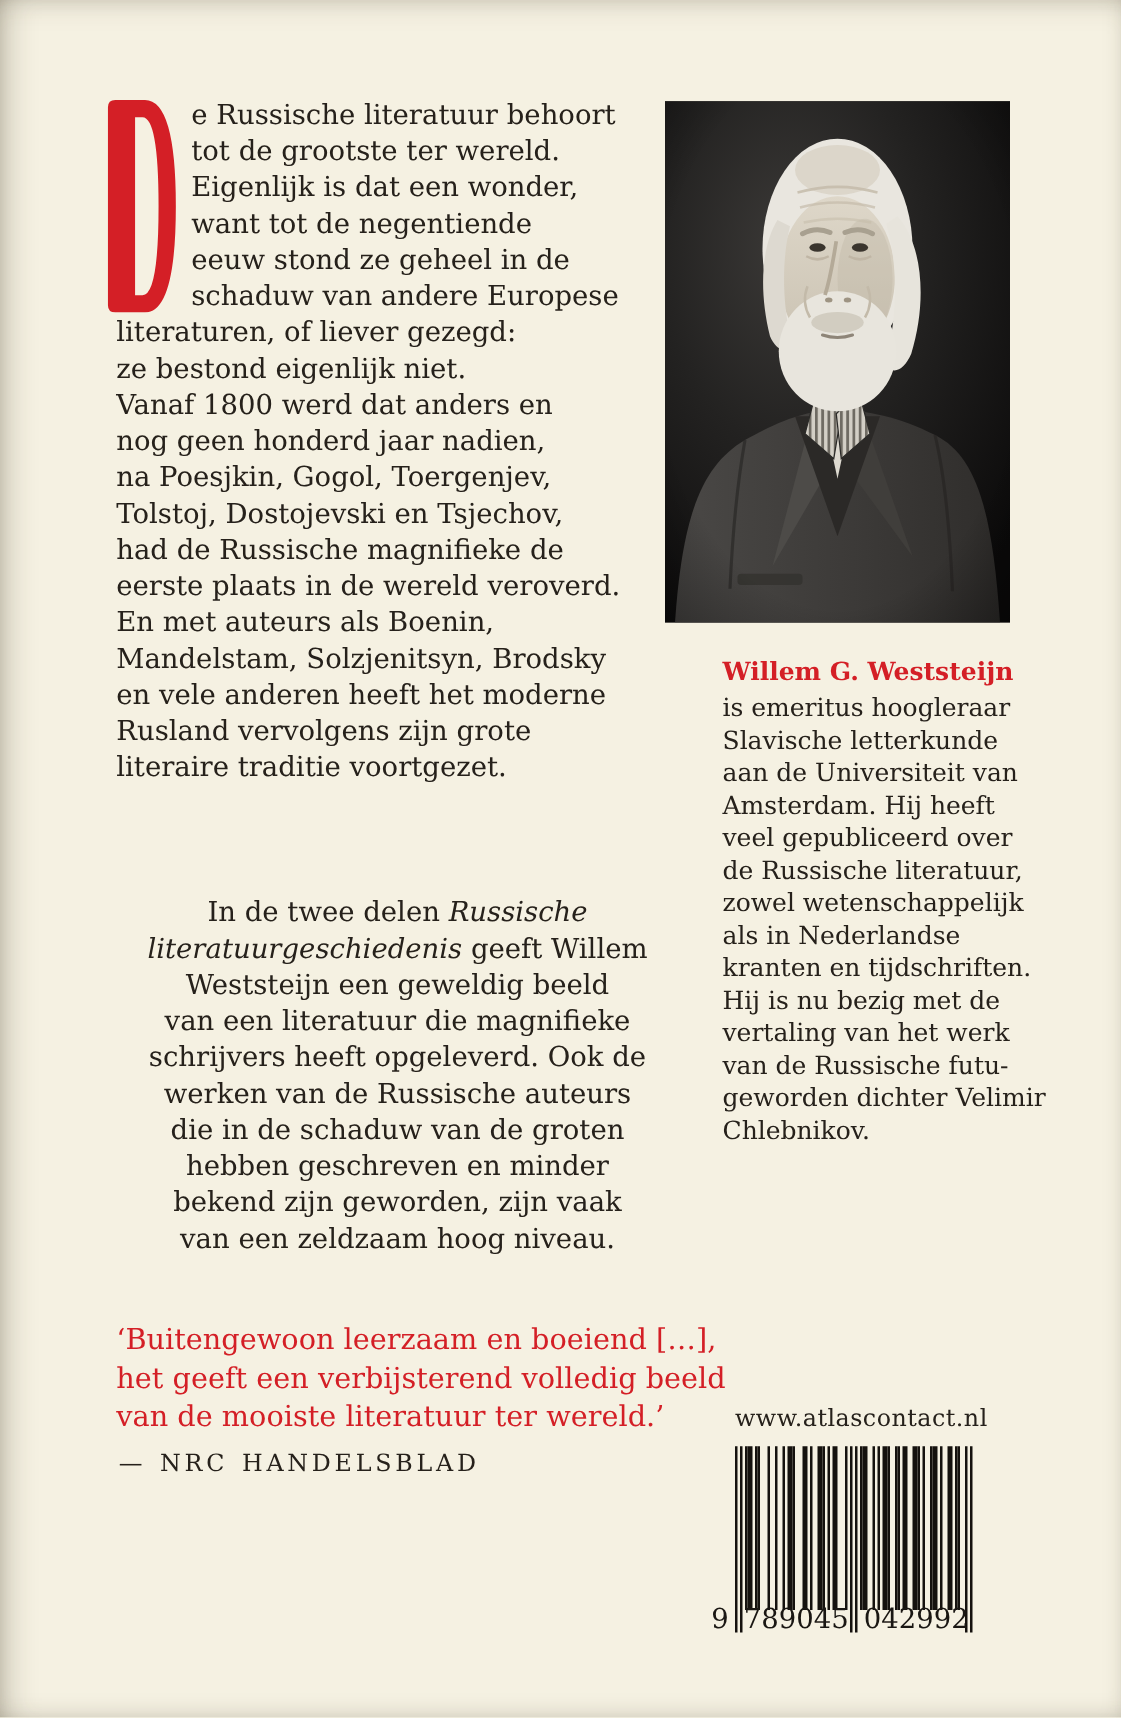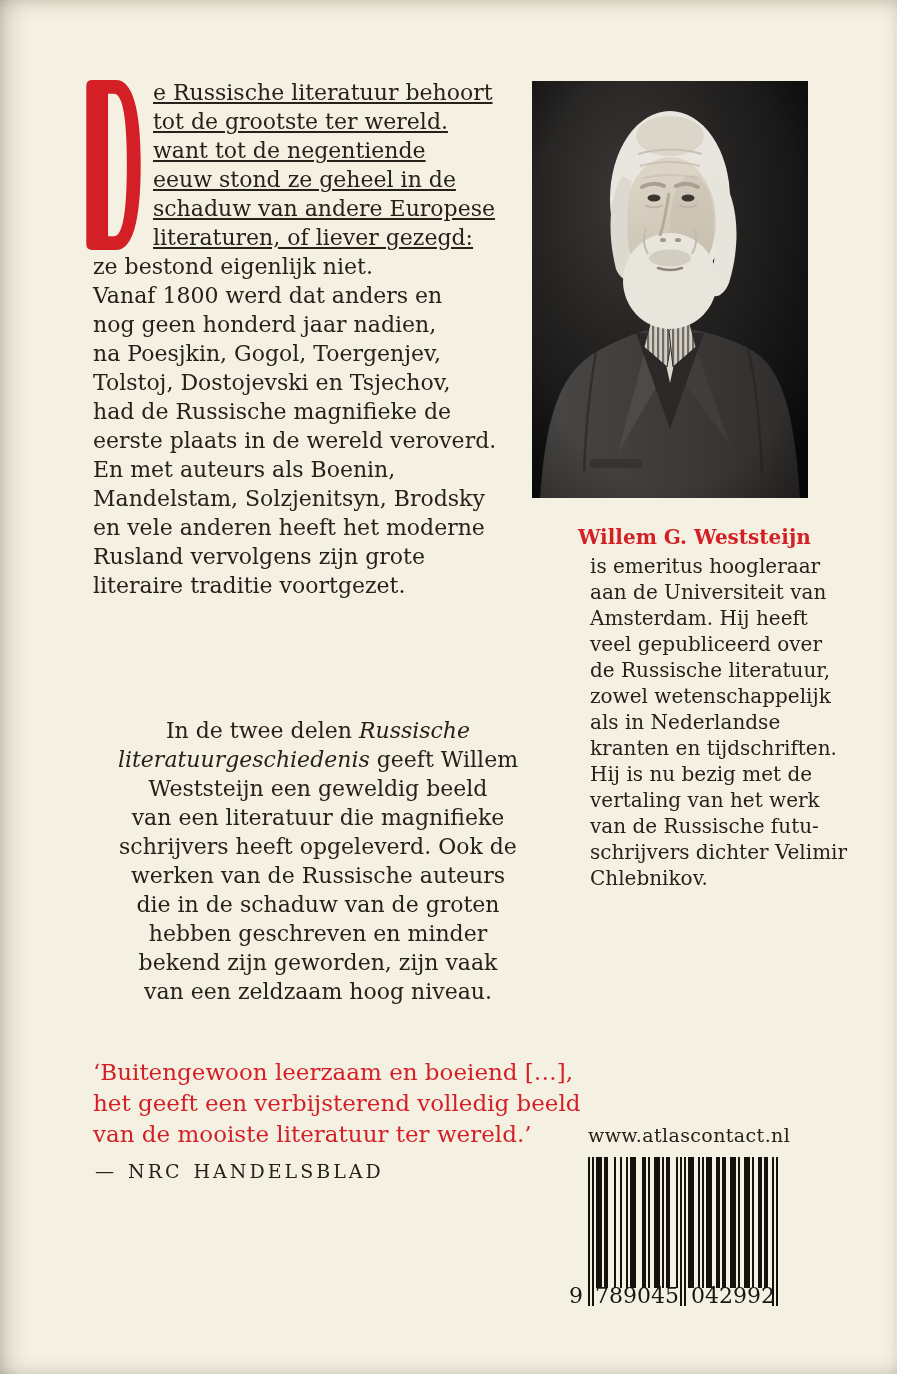--- a/index.html
+++ b/index.html
@@ -31,21 +31,21 @@
 
   
   .dropcap{
     position:absolute;left:86px;top:80px;width:55px;height:170px;
     color:var(--accent);
   }
   .blurb{
     position:absolute;left:93px;top:78px;width:450px;
     font-size:22px;line-height:29px;color:var(--ink);
   }
-  .para1 .line:nth-child(-n+6){padding-left:60px;text-decoration:underline;}
+  .para1 .line:nth-child(-n+6){padding-left:60px;}
   .para2{position:absolute;left:93px;top:716px;width:450px;
     font-size:22px;line-height:29px;color:var(--ink);text-align:center;}
 
   
   .quote{
     position:absolute;left:93px;top:1057px;width:480px;
     color:var(--accent);font-size:23px;line-height:31px;
   }
   .attribution{
     position:absolute;left:95px;top:1160px;
@@ -57,21 +57,21 @@
   .photo{
     position:absolute;left:532px;top:81px;width:276px;height:417px;
     background:#0c0b0b;
   }
   .photo svg{display:block;}
   .author{position:absolute;left:578px;top:524px;width:250px;}
   .author-name{
     color:var(--accent);font-weight:bold;font-size:20px;line-height:27px;
     white-space:nowrap;
   }
-  .bio{font-size:20px;line-height:26px;color:var(--ink);margin-top:2px;margin-left:12px;}
+  .bio{font-size:20px;line-height:26px;color:var(--ink);margin-top:2px;}
 
   
   .website{
     position:absolute;left:588px;top:1124px;width:190px;text-align:center;
     font-size:19px;letter-spacing:.4px;color:var(--ink);white-space:nowrap;
   }
   .barcode{
     position:absolute;left:588px;top:1157px;width:190px;height:152px;
   }
   .bc-bar{position:absolute;top:0;width:2px;height:131px;background:var(--barcode);}
@@ -90,20 +90,21 @@
   <div class="dropcap" role="img" aria-label="D">
     <svg viewBox="0 0 55 172" width="55" height="170" aria-hidden="true">
       <path fill-rule="evenodd" fill="currentColor" d="M0,6 Q0,0 6,0 L30,0 Q55,0 55,86 Q55,172 30,172 L6,172 Q0,172 0,166 Z
            M22,14 L28,14 Q41,14 41,86 Q41,158 28,158 L22,158 Z"></path>
     </svg>
   </div>
 
   <div class="blurb para1">
       <div class="line"><span>e Russische literatuur behoort</span></div>
       <div class="line"><span>tot de grootste ter wereld.</span></div>
+      <div class="line"><span>Eigenlijk is dat een wonder,</span></div>
       <div class="line"><span>want tot de negentiende</span></div>
       <div class="line"><span>eeuw stond ze geheel in de</span></div>
       <div class="line"><span>schaduw van andere Europese</span></div>
       <div class="line"><span>literaturen, of liever gezegd:</span></div>
       <div class="line"><span>ze bestond eigenlijk niet.</span></div>
       <div class="line"><span>Vanaf 1800 werd dat anders en</span></div>
       <div class="line"><span>nog geen honderd jaar nadien,</span></div>
       <div class="line"><span>na Poesjkin, Gogol, Toergenjev,</span></div>
       <div class="line"><span>Tolstoj, Dostojevski en Tsjechov,</span></div>
       <div class="line"><span>had de Russische magnifieke de</span></div>
@@ -201,31 +202,32 @@
       <path d="M162,148 Q167,161 160,173" stroke="#c3baa9" stroke-width="2" fill="none"></path>
       <path d="M126,187 Q138,191 150,187" stroke="#8e8578" stroke-width="2.5" fill="none" stroke-linecap="round"></path>
       <rect width="276" height="417" fill="url(#vigG)"></rect>
     </svg>
   </div>
 
   <div class="author">
     <div class="author-name">Willem G. Weststeijn</div>
     <div class="bio">
         <div class="line"><span>is emeritus hoogleraar</span></div>
+        <div class="line"><span>Slavische letterkunde</span></div>
         <div class="line"><span>aan de Universiteit van</span></div>
         <div class="line"><span>Amsterdam. Hij heeft</span></div>
         <div class="line"><span>veel gepubliceerd over</span></div>
         <div class="line"><span>de Russische literatuur,</span></div>
         <div class="line"><span>zowel wetenschappelijk</span></div>
         <div class="line"><span>als in Nederlandse</span></div>
         <div class="line"><span>kranten en tijdschriften.</span></div>
         <div class="line"><span>Hij is nu bezig met de</span></div>
         <div class="line"><span>vertaling van het werk</span></div>
         <div class="line"><span>van de Russische futu-</span></div>
-        <div class="line"><span>schrijvers dichter Velimir</span></div>
+        <div class="line"><span>geworden dichter Velimir</span></div>
         <div class="line"><span>Chlebnikov.</span></div>
       </div>
   </div>
 
   <div class="website">www.atlascontact.nl</div>
 
   <div class="barcode">
     <div>
         <div class="bc-bar bc-guard" style="left: 0px;"></div>
         <div class="bc-bar bc-guard" style="left: 4px;"></div>

